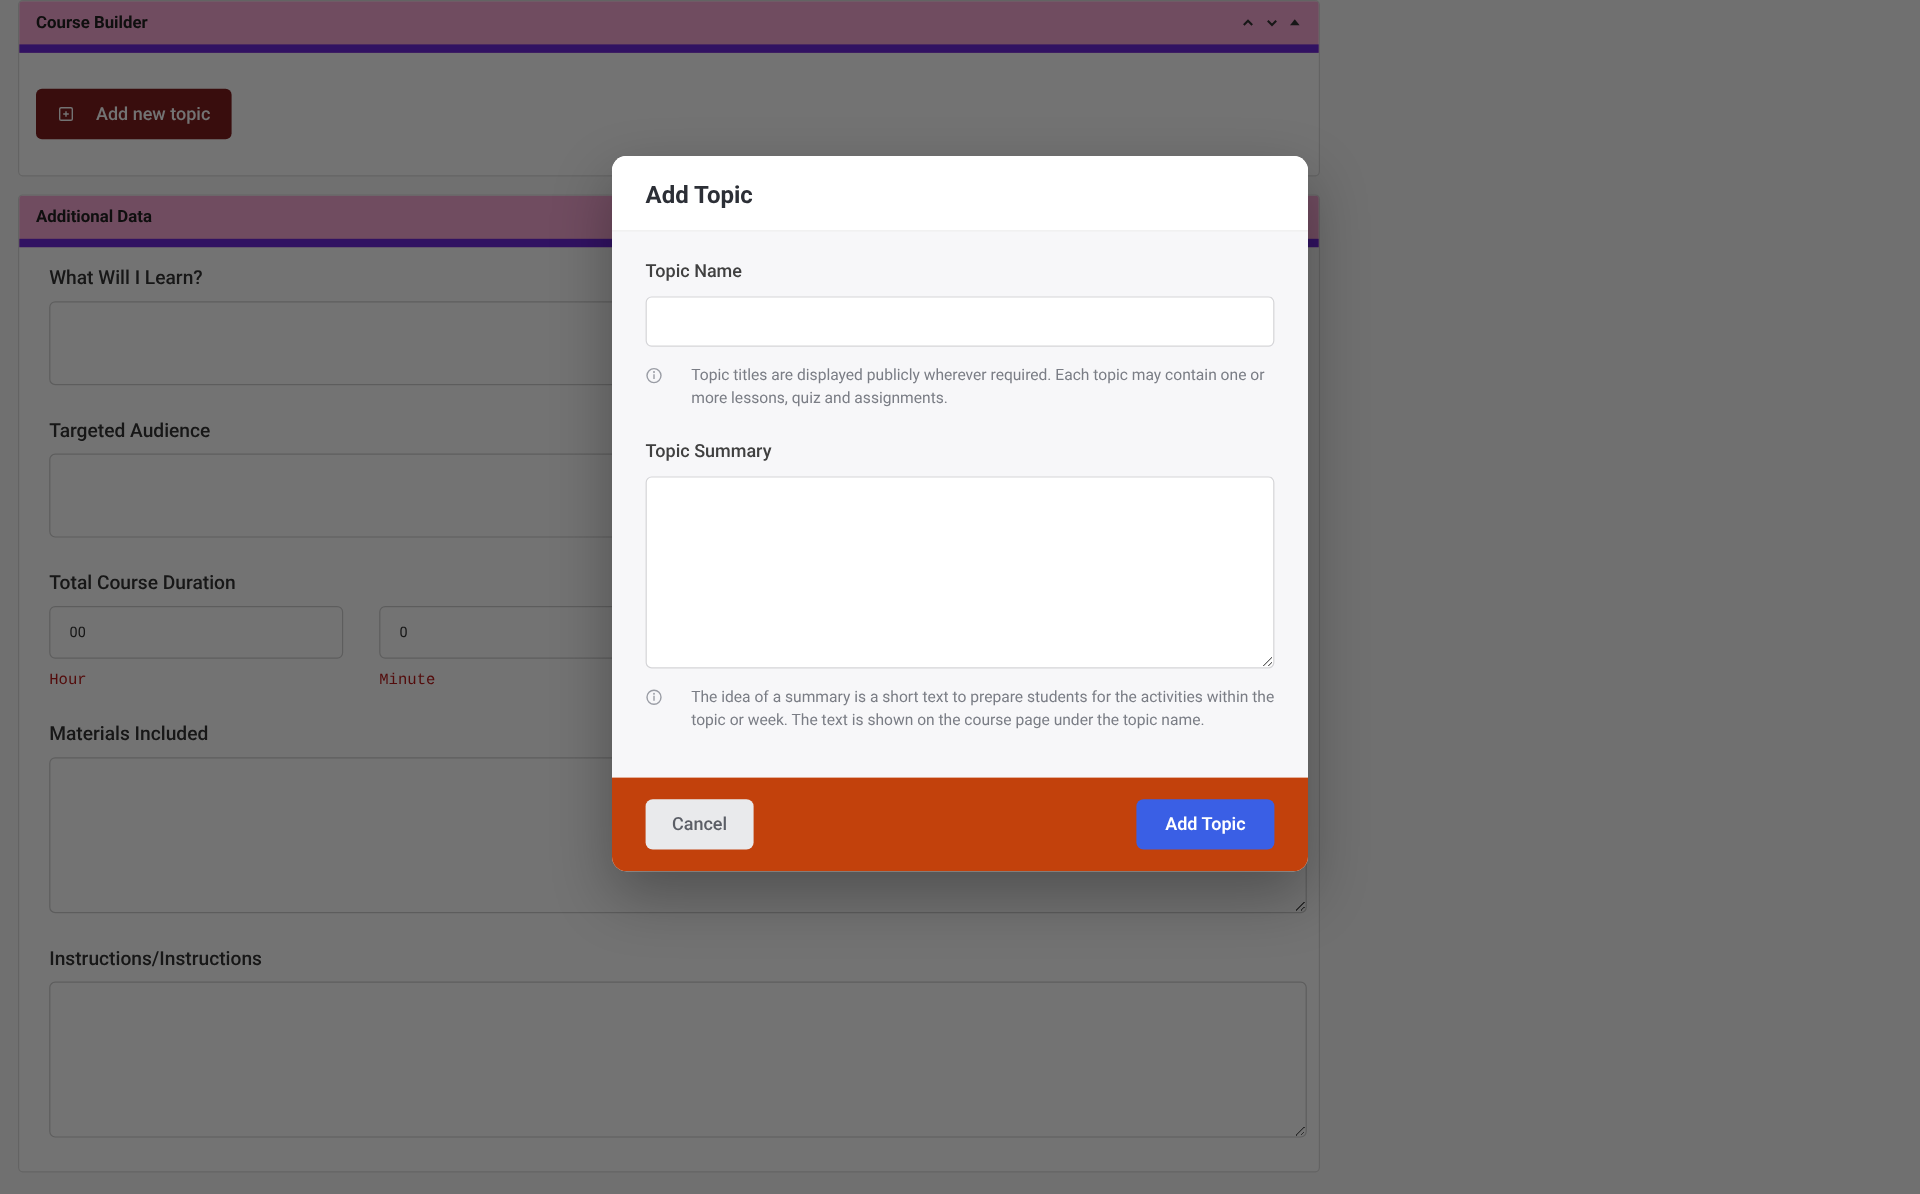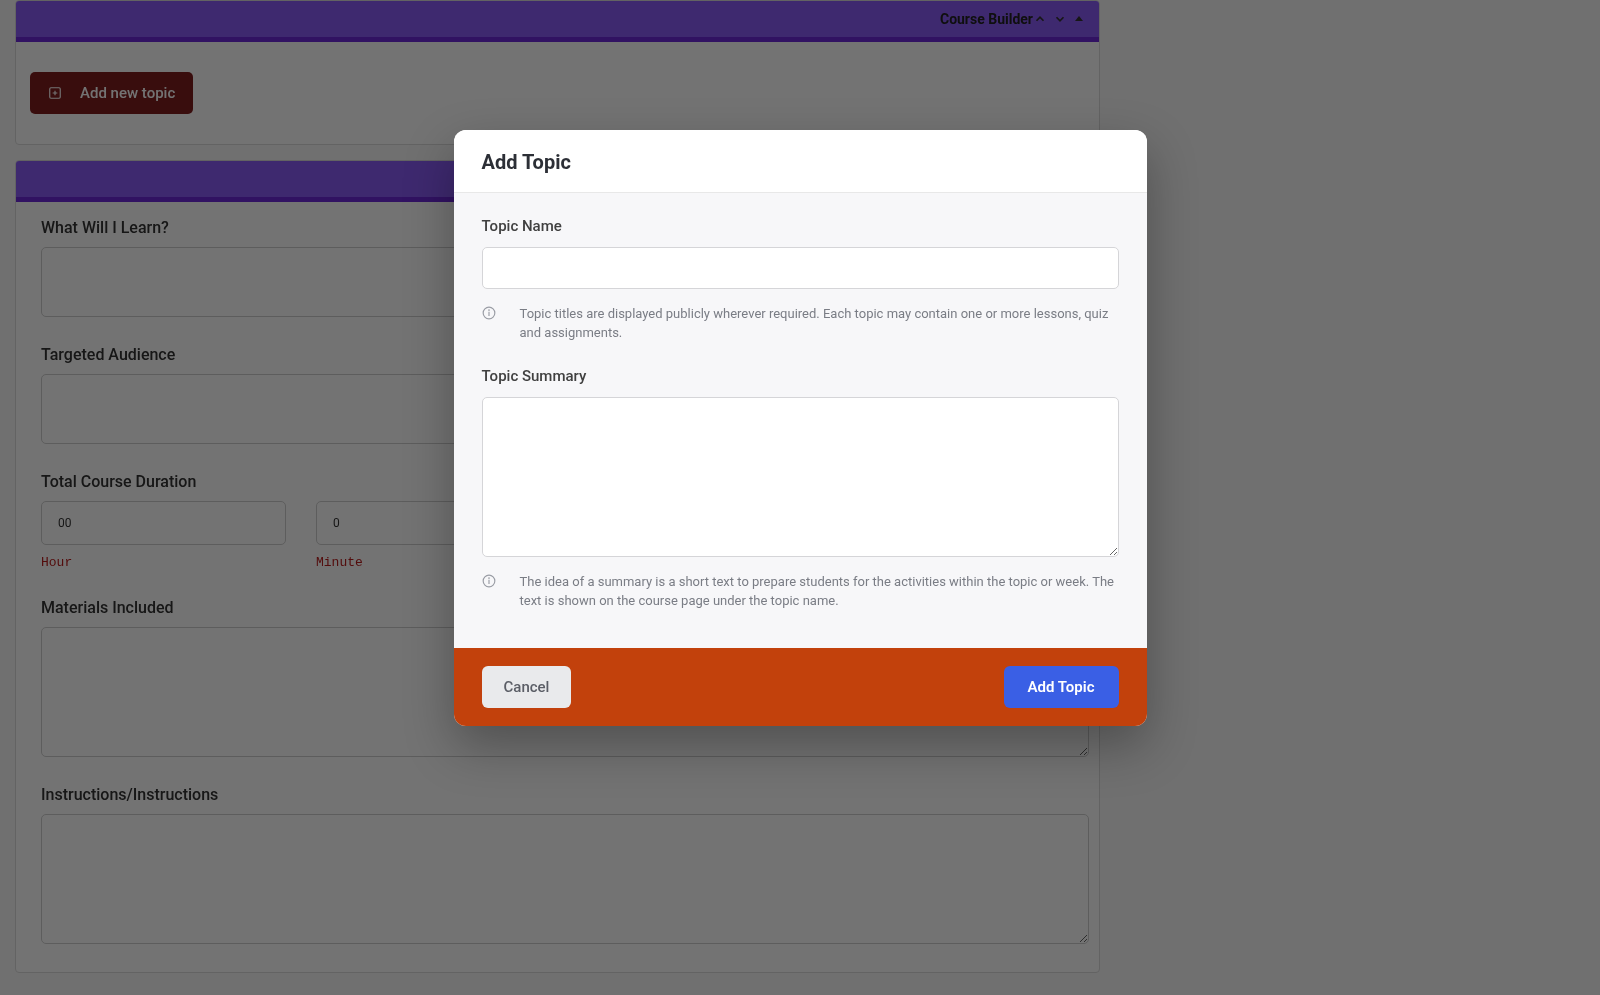--- a/index.html
+++ b/index.html
@@ -1,21 +1,21 @@
 <!DOCTYPE html>
 <html><head>
   <meta charset="utf-8">
   <style>
     * { box-sizing: border-box; margin: 0; padding: 0; font-family: -apple-system, BlinkMacSystemFont, "Segoe UI", Roboto, Helvetica, Arial, sans-serif; }
     body { background: #f8f8f8; width: 1600px; height: 995px; overflow: hidden; position: relative; }
 
     .page { padding: 0; width: 1100px; }
 
     .panel { border: 1px solid #dcdcdc; margin: 0 0 15px 15px; background: #fff; border-radius: 4px; overflow: hidden; }
-    .panel-header { background: #8b5cf6; border-bottom: 5px solid #6d28d9; padding: 10px 14px; display: flex; align-items: center; justify-content: flex-end; }
+    .panel-header { background: #f9a8d4; border-bottom: 7px solid #6d28d9; padding: 10px 14px; display: flex; align-items: center; justify-content: space-between; }
     .panel-title { font-size: 14px; font-weight: 700; color: #222; }
     .panel-icons { display: flex; gap: 6px; align-items: center; color: #333; }
     .panel-icons span { cursor: pointer; display: inline-flex; }
     .panel-body { padding: 30px 14px; }
 
     .btn-add { display: inline-flex; align-items: center; gap: 18px; background: #7f1d1d; color: #fff; font-size: 15px; font-weight: 500; padding: 12px 18px; border-radius: 5px; border: none; cursor: pointer; }
     .btn-add .plus { display: inline-flex; }
 
     .form-section { padding: 0 0 0 10px; }
     .form-label { display: block; font-size: 16px; font-weight: 500; color: #333; margin: 0 0 10px 15px; }
@@ -23,21 +23,21 @@
     .form-textarea.tall { min-height: 130px; }
 
     .duration-row { display: flex; gap: 30px; margin-left: 15px; }
     .dur-col { width: 245px; }
     .dur-input { width: 100%; height: 44px; border: 1px solid #cfcfcf; border-radius: 5px; font-size: 12px; padding: 0 16px; color: #333; }
     .dur-hint { font-size: 13px; color: #b91c1c; margin-top: 10px; font-family: Liberation Mono, monospace; }
 
     
     .overlay { position: absolute; inset: 0; background: rgba(0,0,0,0.55); display: flex; align-items: flex-start; justify-content: center; }
 
-    .modal { width: 693px; margin-top: 130px; background: #fff; border-radius: 12px; overflow: hidden; box-shadow: 0 20px 50px rgba(0,0,0,0.3); }
+    .modal { width: 580px; margin-top: 130px; background: #fff; border-radius: 12px; overflow: hidden; box-shadow: 0 20px 50px rgba(0,0,0,0.3); }
     .modal-head { padding: 20px 28px 18px; border-bottom: 1px solid #e8e8e8; background: #fff; }
     .modal-title { font-size: 20px; font-weight: 700; color: #2c2f36; }
     .modal-body { padding: 24px 28px 26px; background: #f7f7f9; }
     .m-label { display: block; font-size: 15px; font-weight: 500; color: #404040; margin-bottom: 12px; }
     .m-input { display: block; width: 100%; height: 42px; border: 1px solid #d5d5d8; border-radius: 5px; background: #fff; padding: 0 12px; font-size: 15px; margin-bottom: 16px; }
     .m-textarea { display: block; width: 100%; min-height: 160px; border: 1px solid #d5d5d8; border-radius: 5px; background: #fff; padding: 10px 12px; font-size: 15px; margin-bottom: 16px; resize: vertical; }
     .m-hint { display: flex; gap: 24px; font-size: 13px; color: #7a7d85; line-height: 1.45; margin-bottom: 24px; }
     .m-hint:last-child { margin-bottom: 12px; }
     .m-hint .info-ic { flex: 0 0 auto; margin-top: 1px; }
 

